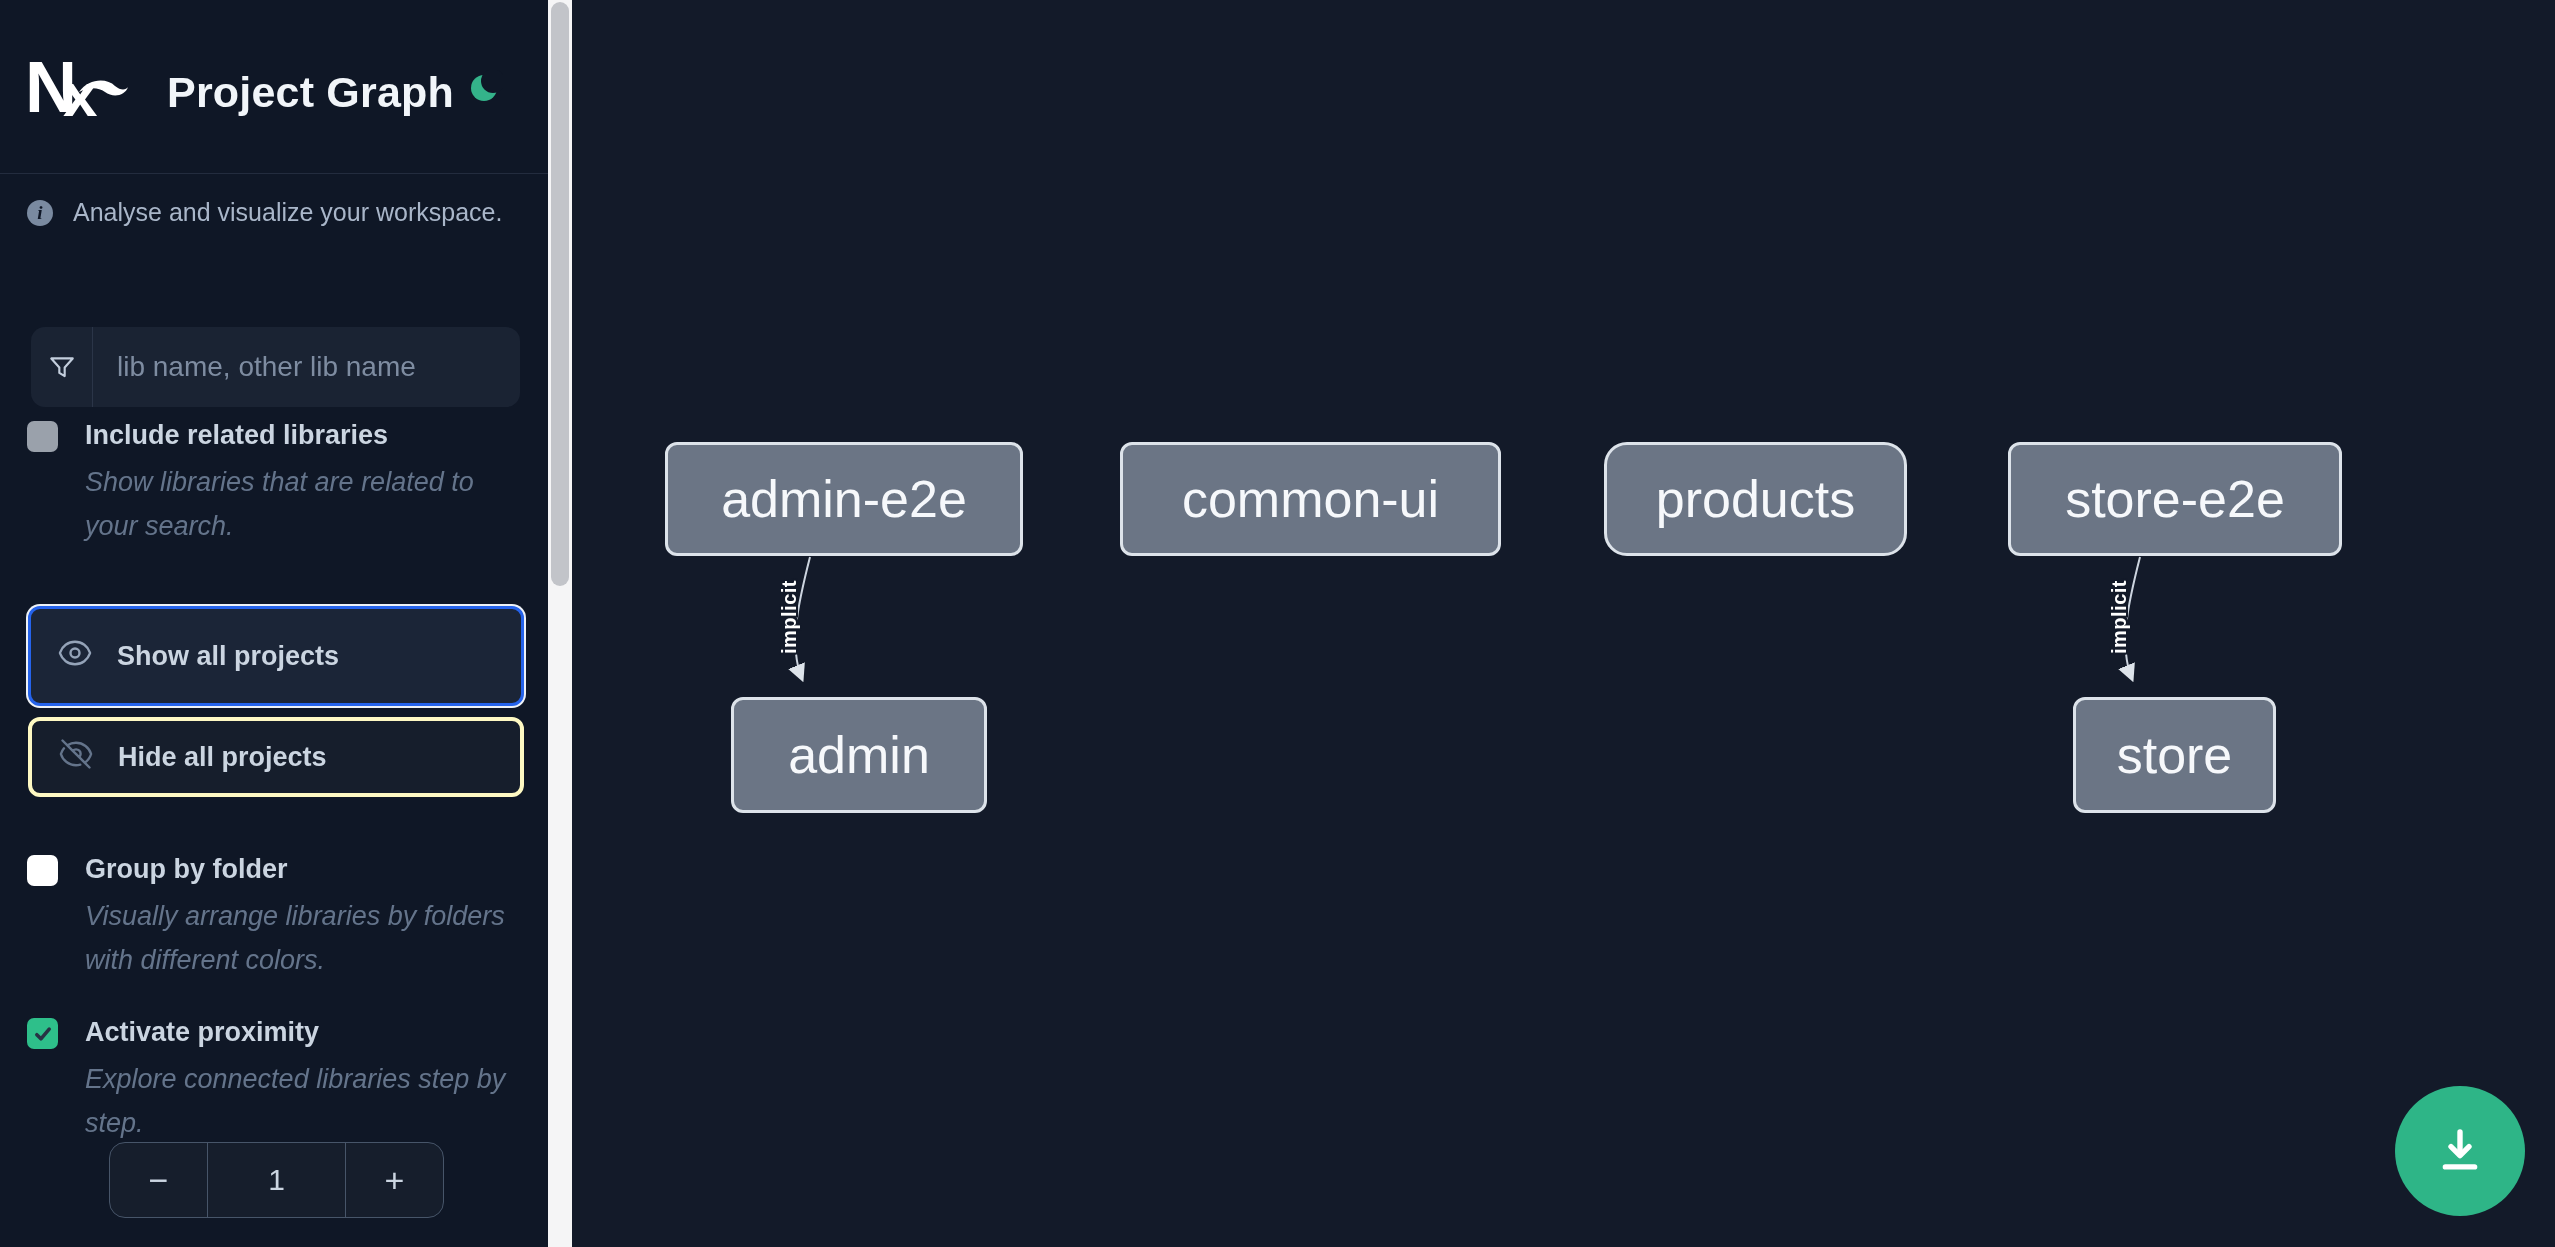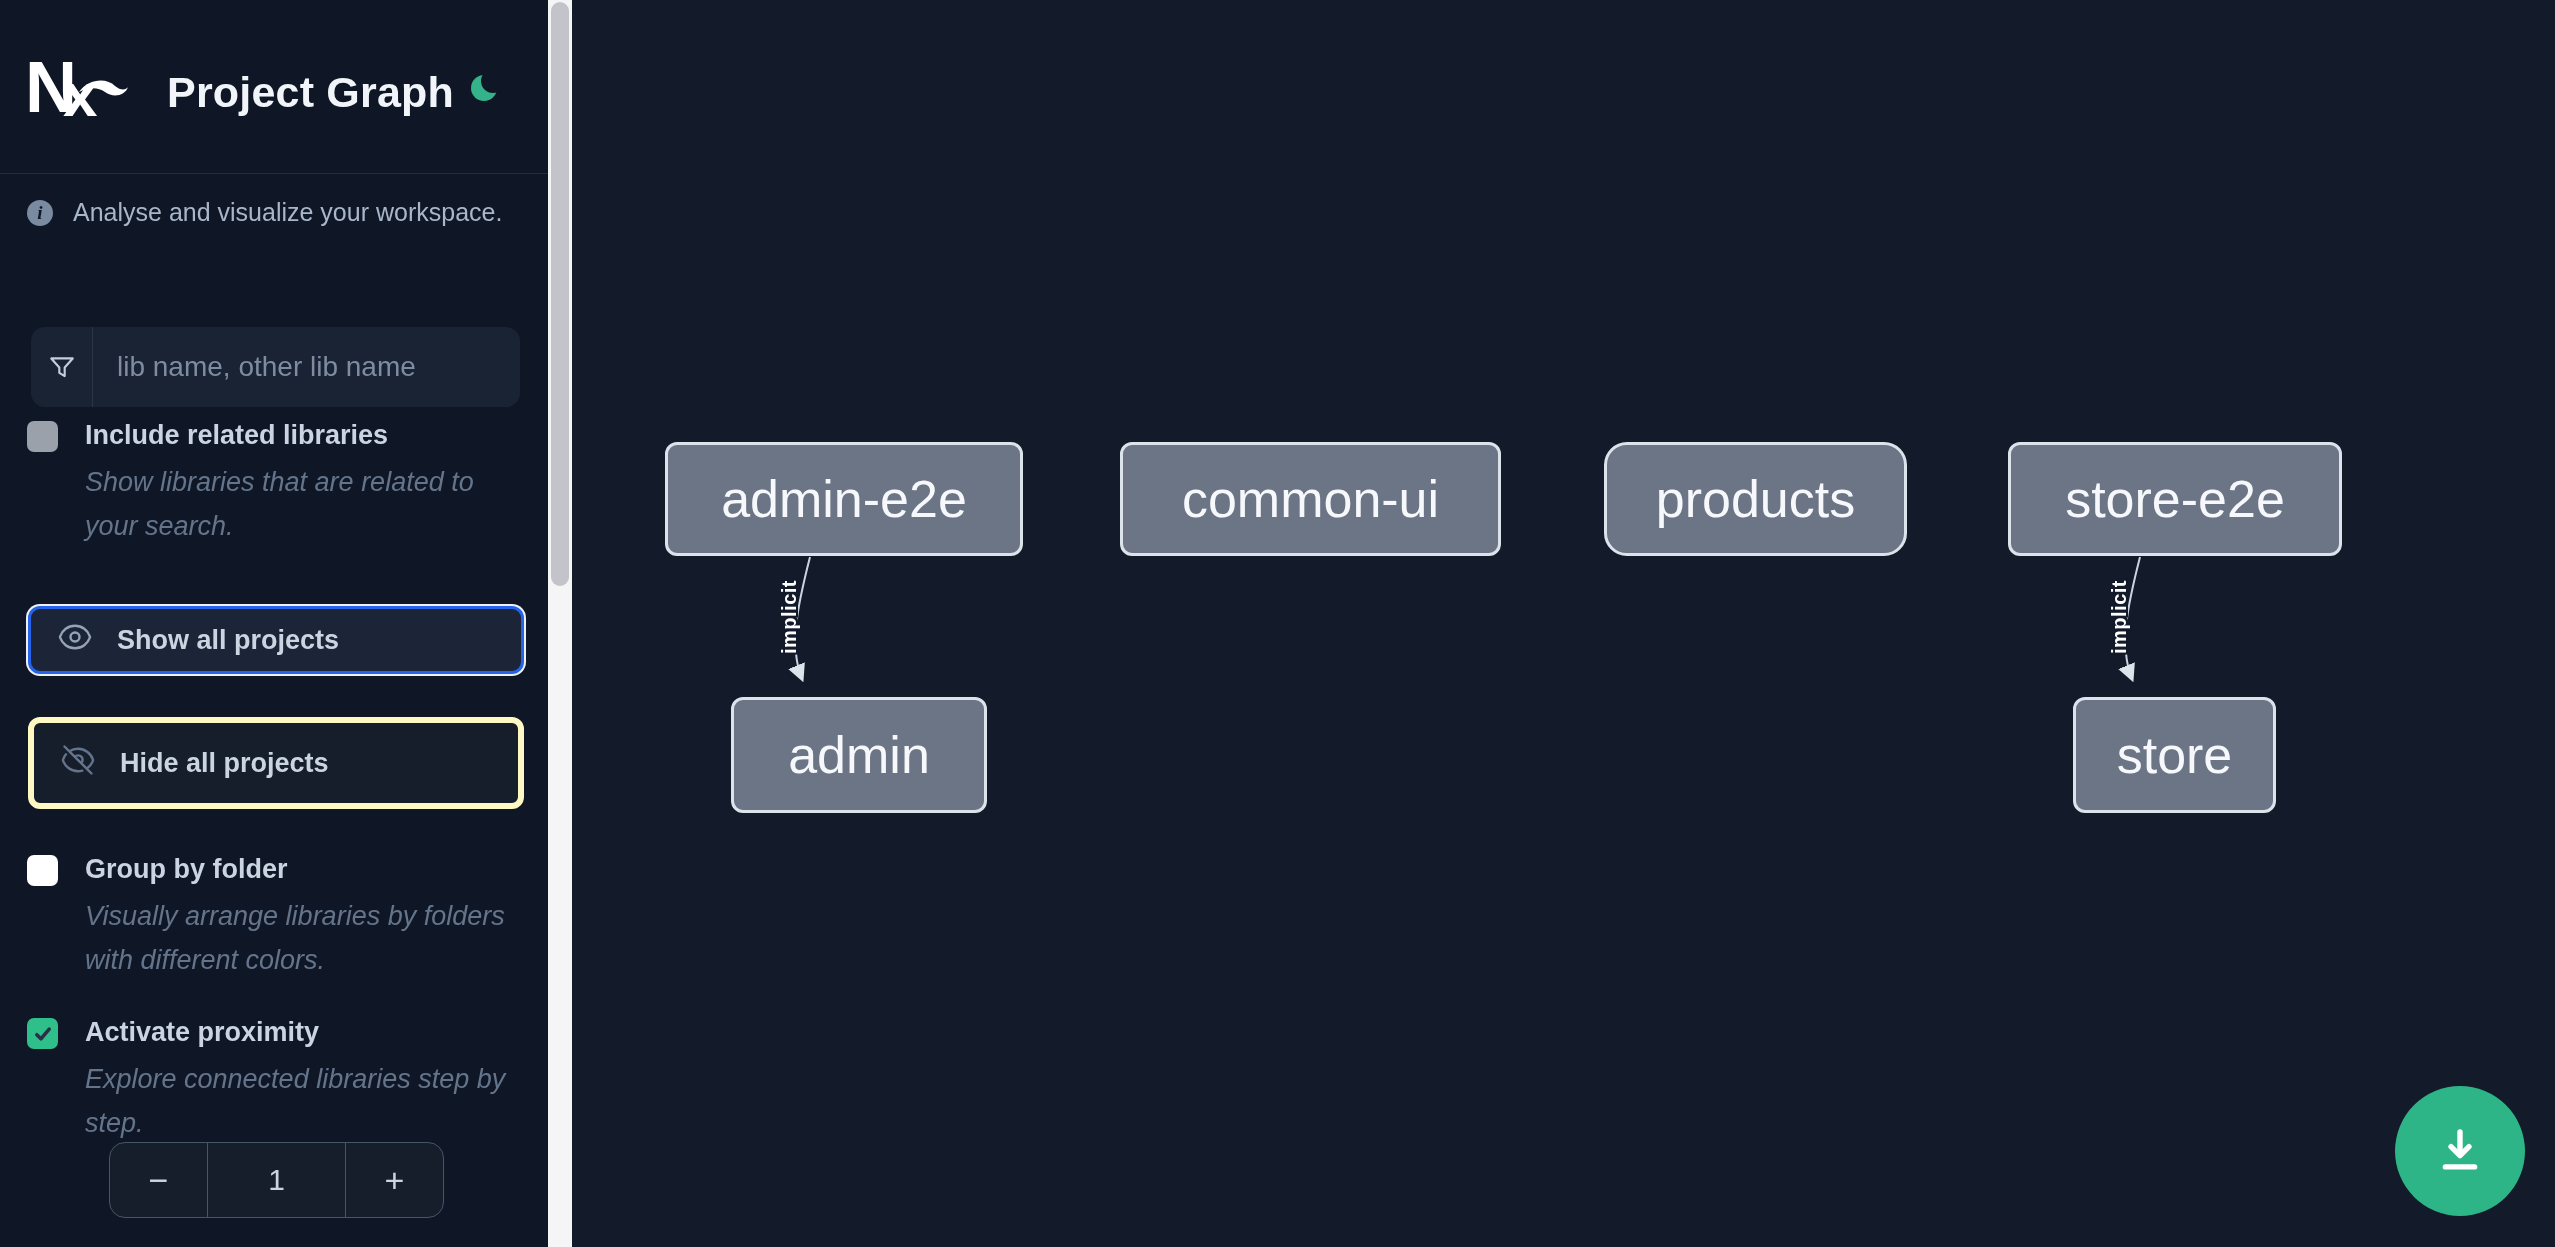--- a/index.html
+++ b/index.html
@@ -52,24 +52,24 @@
   .cb-green    { background:#2ebf8a; }
   .toggle-text { width:452px; }
   .toggle-label { display:block; color:#cbd5e1; font-size:27px; font-weight:700;
                   line-height:34px; margin-bottom:8px; cursor:pointer; }
   .toggle-desc { color:#64748b; font-size:27px; line-height:44px;font-style:italic; }
 
   .side-btn { position:absolute; left:28px; width:496px; display:flex; align-items:center;
               gap:24px; padding-left:26px; border-radius:12px; cursor:pointer;
               color:#cbd5e1; font-size:27px; font-weight:700;
               font-family:"Liberation Sans", sans-serif; }
-  .btn-show { top:606px; height:68px; background:#1b2537; border:3px solid #2563eb;
+  .btn-show { top:606px; height:100px; background:#1b2537; border:3px solid #2563eb;
               box-shadow:0 0 0 2px #eef2f7; }
-  .btn-hide { top:717px; height:92px; background:rgba(255,255,255,0.03);
-              border:6px solid #fef9c3; }
+  .btn-hide { top:717px; height:80px; background:rgba(255,255,255,0.03);
+              border:4px solid #fef9c3; }
 
   .stepper { position:absolute; left:109px; top:1142px; width:335px; height:76px;
              border:1px solid #475569; border-radius:16px; display:flex;
              background:rgba(255,255,255,0.03); overflow:hidden; }
   .stepper button { background:transparent; border:none; color:#cbd5e1; font-size:34px;
                     cursor:pointer; font-family:"Liberation Sans", sans-serif; }
   .step-minus { width:97px; }
   .step-value { width:139px; border-left:1px solid #475569; border-right:1px solid #475569;
                 color:#cbd5e1; font-size:30px; display:flex; align-items:center;
                 justify-content:center; }

